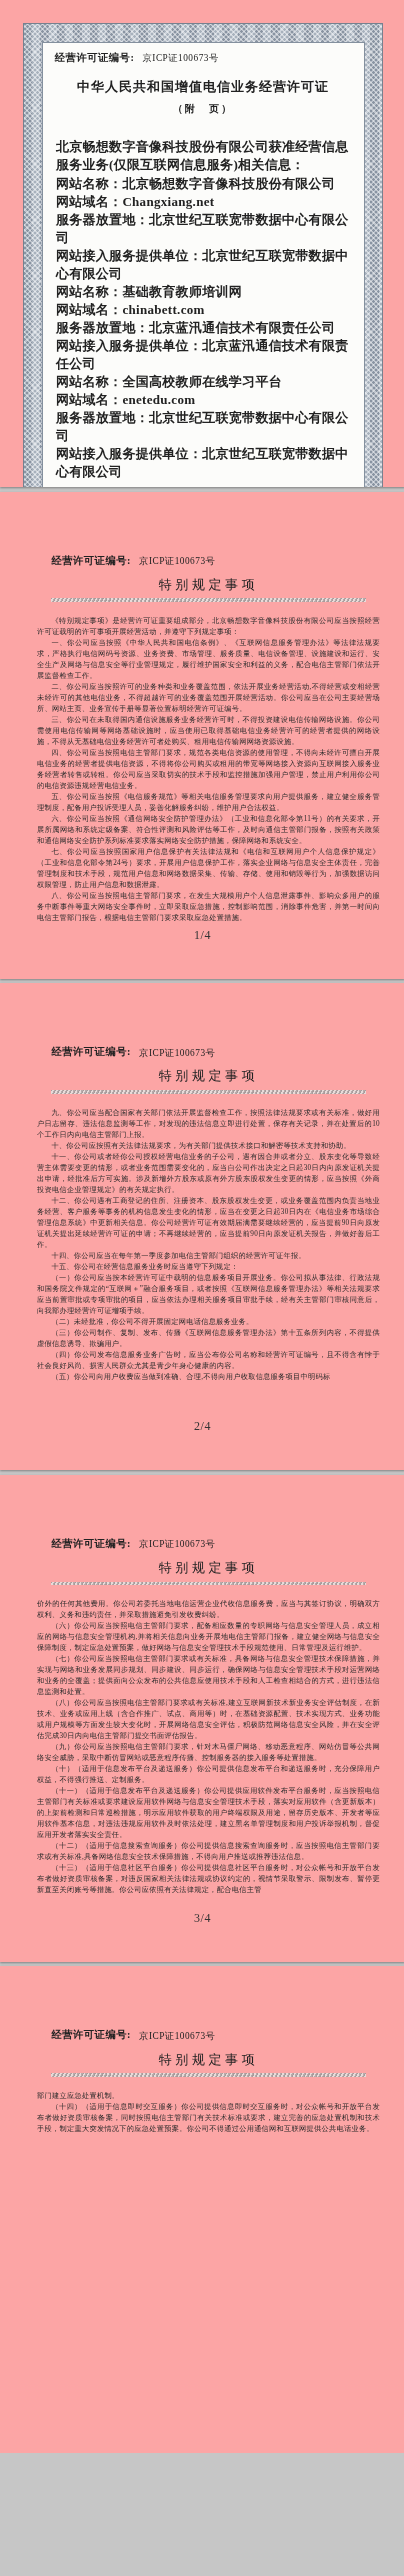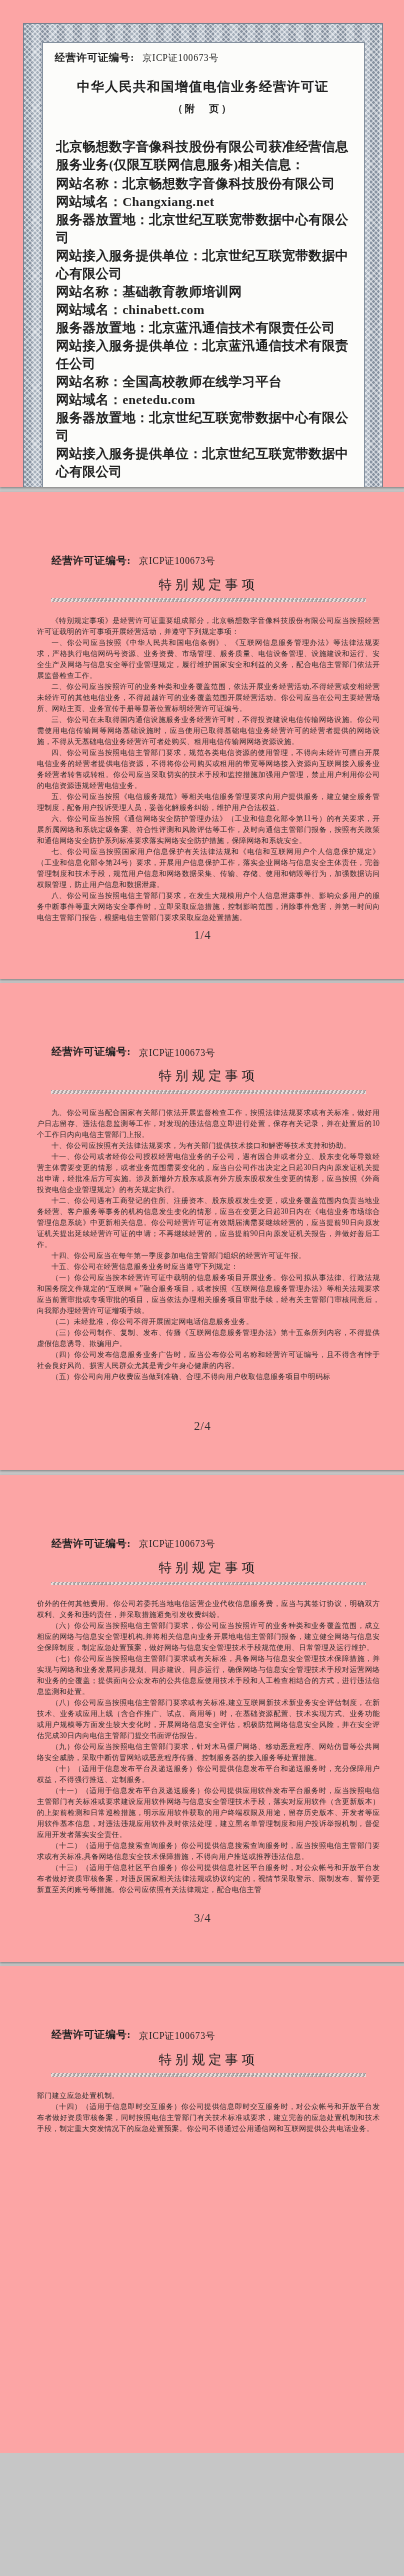--- a/index.html
+++ b/index.html
@@ -178,21 +178,21 @@
   </section>
 
   <section class="sheet prov">
     <div class="prov-header">
       <span class="lic-label">经营许可证编号:</span><span class="lic-value">京ICP证100673号</span>
     </div>
     <h2 class="prov-title">特别规定事项</h2>
     <div class="zigzag"></div>
     <div class="prov-body">
         <p class="par">价外的任何其他费用。你公司若委托当地电信运营企业代收信息服务费，应当与其签订协议，明确双方权利、义务和违约责任，并采取措施避免引发收费纠纷。</p>
-        <p class="par indent">（六）你公司应当按照电信主管部门要求，你公司应当按照许可的业务种类和业务覆盖范围，成立相应的网络与信息安全管理机构,并将相关信息向业务开展地电信主管部门报备，建立健全网络与信息安全保障制度，制定应急处置预案，做好网络与信息安全管理技术手段规范使用、日常管理及运行维护。</p>
+        <p class="par indent">（六）你公司应当按照电信主管部门要求，配备相应数量的专职网络与信息安全管理人员，成立相应的网络与信息安全管理机构,并将相关信息向业务开展地电信主管部门报备，建立健全网络与信息安全保障制度，制定应急处置预案，做好网络与信息安全管理技术手段规范使用、日常管理及运行维护。</p>
         <p class="par indent">（七）你公司应当按照电信主管部门要求或有关标准，具备网络与信息安全管理技术保障措施，并实现与网络和业务发展同步规划、同步建设、同步运行，确保网络与信息安全管理技术手段对运营网络和业务的全覆盖；提供面向公众发布的公共信息应使用技术手段和人工检查相结合的方式，进行违法信息监测和处置。</p>
         <p class="par indent">（八）你公司应当按照电信主管部门要求或有关标准,建立互联网新技术新业务安全评估制度，在新技术、业务或应用上线（含合作推广、试点、商用等）时，在基础资源配置、技术实现方式、业务功能或用户规模等方面发生较大变化时，开展网络信息安全评估，积极防范网络信息安全风险，并在安全评估完成30日内向电信主管部门提交书面评估报告。</p>
         <p class="par indent">（九）你公司应当按照电信主管部门要求，针对木马僵尸网络、移动恶意程序、网站仿冒等公共网络安全威胁，采取中断仿冒网站或恶意程序传播、控制服务器的接入服务等处置措施。</p>
         <p class="par indent">（十）（适用于信息发布平台及递送服务）你公司提供信息发布平台和递送服务时，充分保障用户权益，不得强行推送、定制服务。</p>
         <p class="par indent">（十一）（适用于信息发布平台及递送服务）你公司提供应用软件发布平台服务时，应当按照电信主管部门有关标准或要求建设应用软件网络与信息安全管理技术手段，落实对应用软件（含更新版本）的上架前检测和日常巡检措施，明示应用软件获取的用户终端权限及用途，留存历史版本、开发者等应用软件基本信息，对违法违规应用软件及时依法处理，建立黑名单管理制度和用户投诉举报机制，督促应用开发者落实安全责任。</p>
         <p class="par indent">（十二）（适用于信息搜索查询服务）你公司提供信息搜索查询服务时，应当按照电信主管部门要求或有关标准,具备网络信息安全技术保障措施，不得向用户推送或推荐违法信息。</p>
         <p class="par indent">（十三）（适用于信息社区平台服务）你公司提供信息社区平台服务时，对公众帐号和开放平台发布者做好资质审核备案，对违反国家相关法律法规或协议约定的，视情节采取警示、限制发布、暂停更新直至关闭账号等措施。你公司应依照有关法律规定，配合电信主管</p>
       </div>
     <div class="page-num">3/4</div>
   </section>

